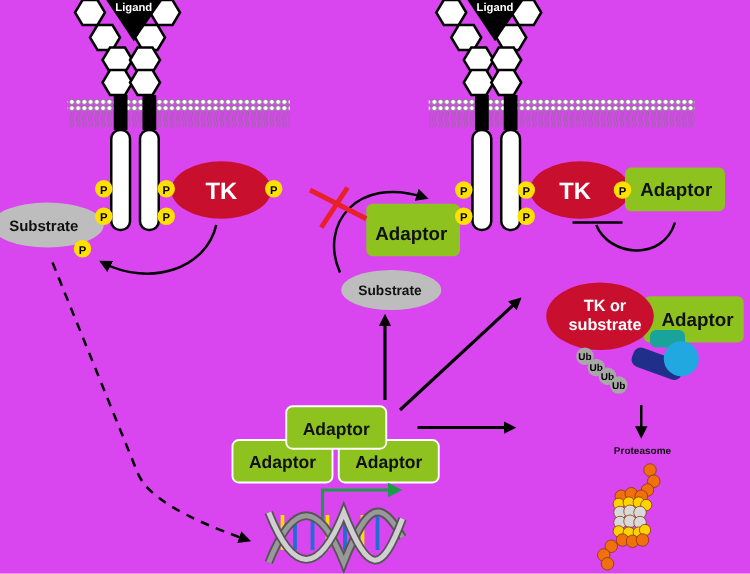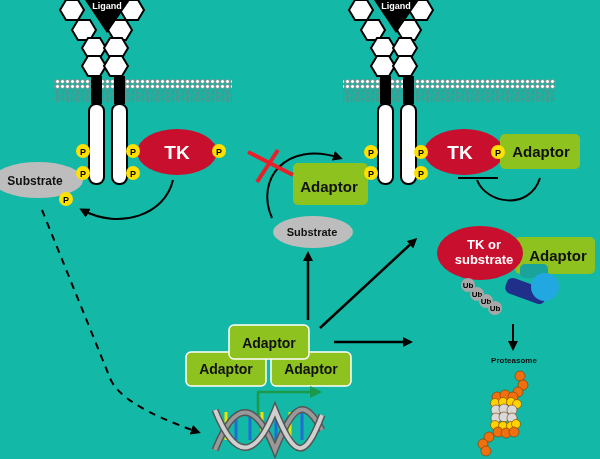--- a/index.html
+++ b/index.html
@@ -1,16 +1,16 @@
 <!DOCTYPE html>
 <html><head>
 <meta charset="utf-8">
 <style>
   html, body { margin:0; padding:0; background:#ffffff; }
-  #stage { position:relative; width:600px; height:459px; overflow:hidden; background:#14b8a6; font-family:"Liberation Sans", sans-serif; }
+  #stage { position:relative; width:600px; height:459px; overflow:hidden; background:#d946ef; font-family:"Liberation Sans", sans-serif; }
   svg { position:absolute; left:0; top:0; }
   .lbl { font-family:"Liberation Sans", sans-serif; font-weight:bold; }
 </style>
 </head>
 <body>
 
 <div id="stage">
 <svg width="600" height="459" viewBox="0 0 600 459" xmlns="http://www.w3.org/2000/svg">
   <defs>
     <marker id="ah" markerWidth="10" markerHeight="10" refX="7" refY="5" orient="auto" markerUnits="userSpaceOnUse">

